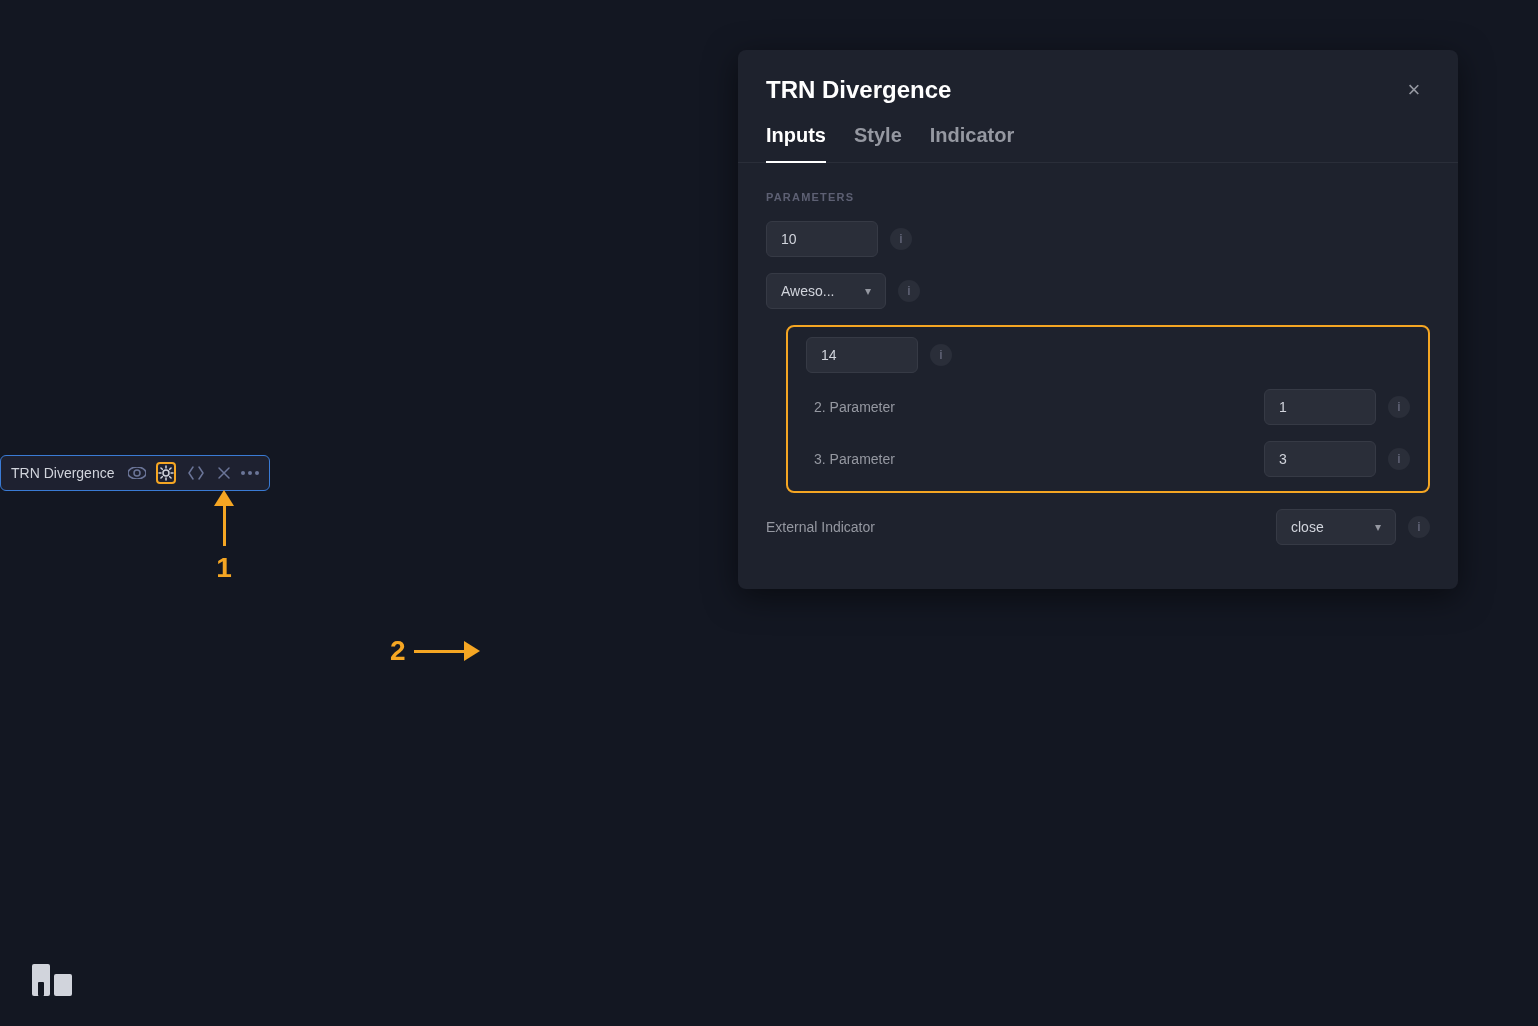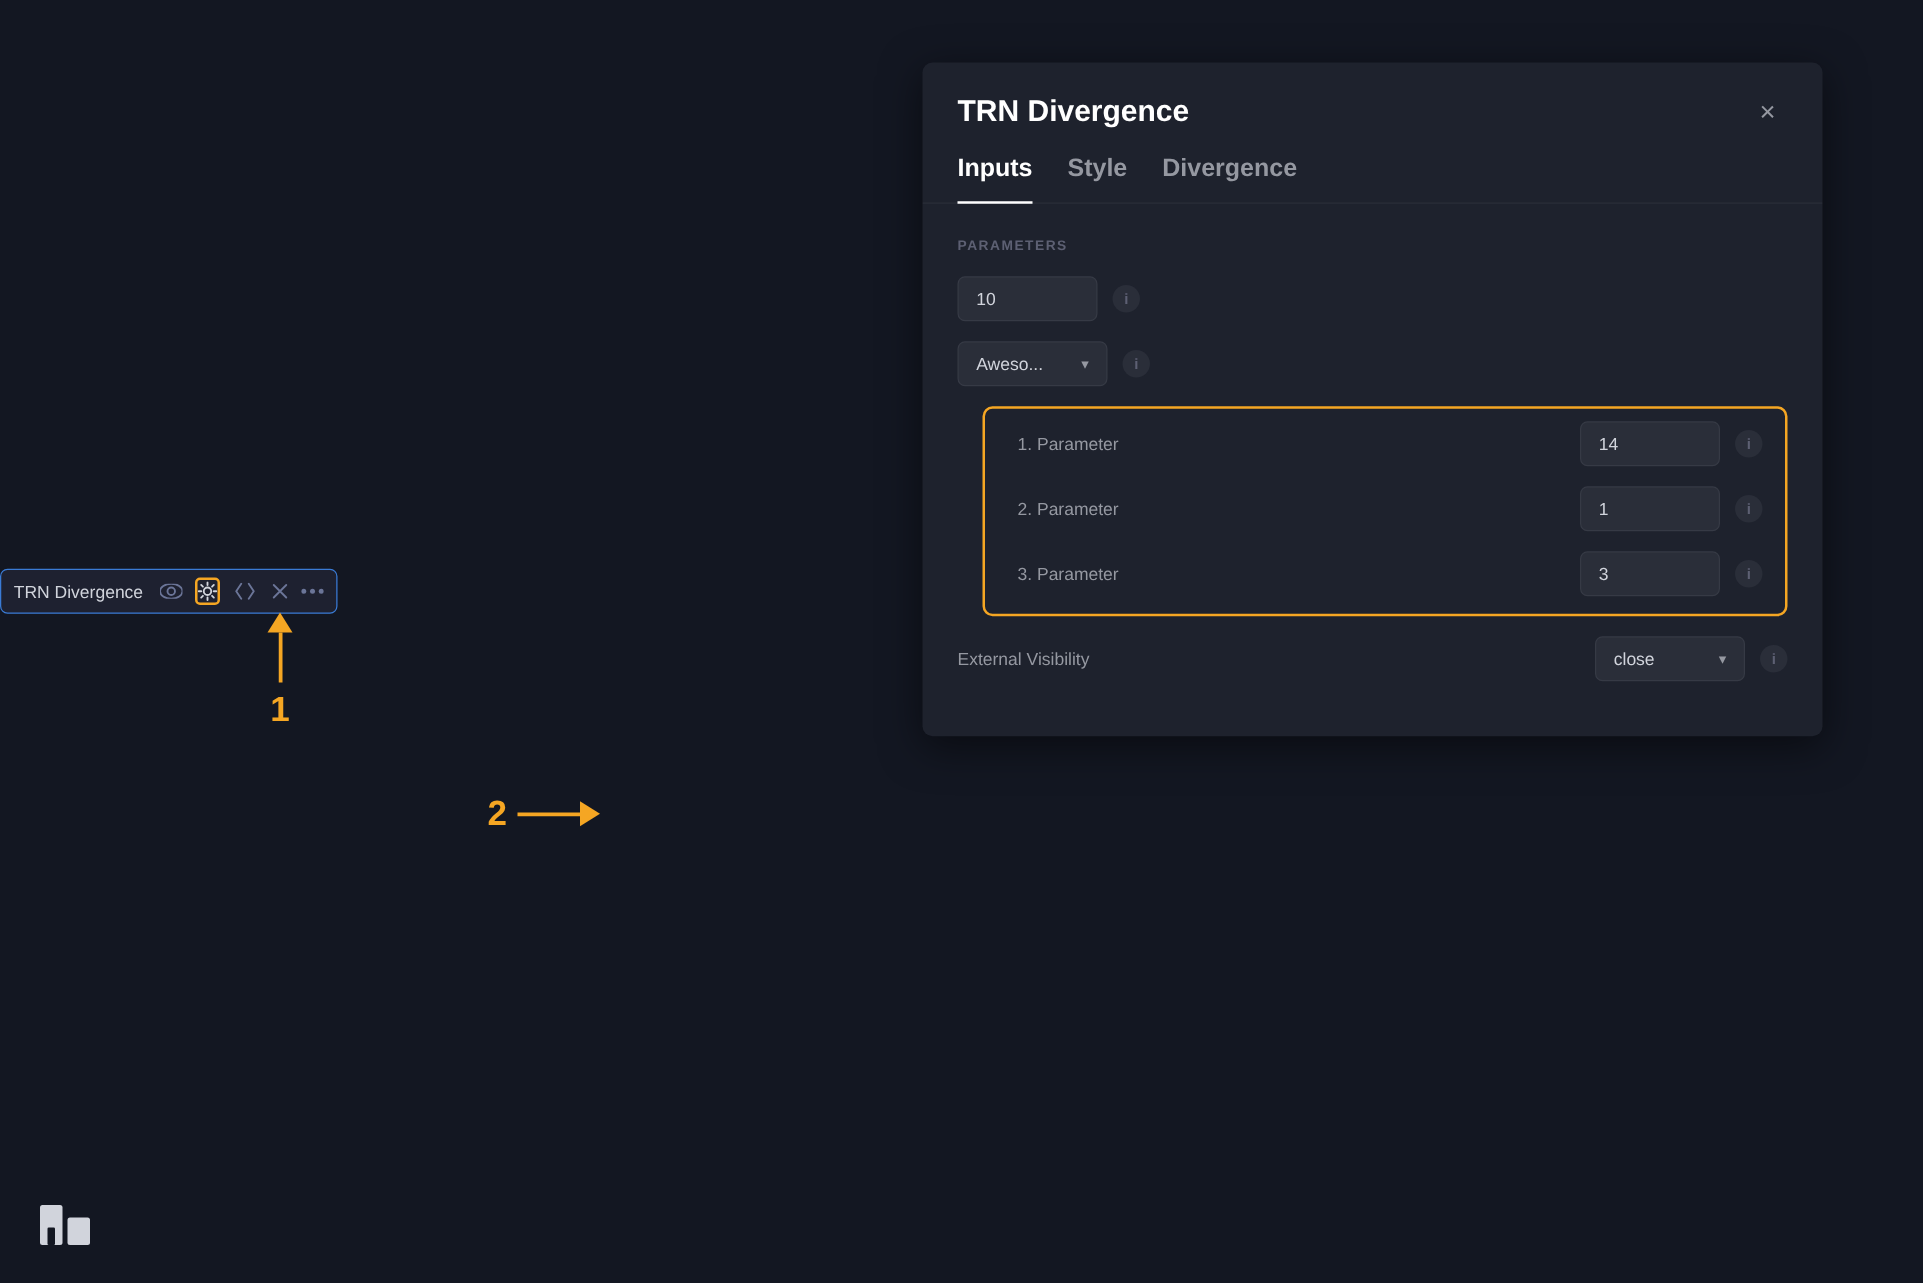--- a/index.html
+++ b/index.html
@@ -353,21 +353,21 @@
 <div class="settings-panel">
 
   <div class="panel-header">
     <span class="panel-title">TRN Divergence</span>
     <span class="panel-close">×</span>
   </div>
 
   <div class="panel-tabs">
     <div class="tab active">Inputs</div>
     <div class="tab">Style</div>
-    <div class="tab">Divergence</div>
+    <div class="tab">Indicator</div>
   </div>
 
   <div class="panel-body">
 
     <div class="section-label">PARAMETERS</div>
 
     <div class="param-row">
       <input class="param-input" type="text" value="10" style="">
       <div class="info-icon">i</div>
     </div>
@@ -376,40 +376,39 @@
       <div class="param-dropdown">
         <span>Aweso...</span>
         <span class="dropdown-arrow">▾</span>
       </div>
       <div class="info-icon">i</div>
     </div>
 
     <div class="sub-params-group">
 
       <div class="param-row">
-        <span class="sub-param-label">1. Parameter</span>
         <input class="param-input" type="text" value="14" style="">
         <div class="info-icon">i</div>
       </div>
 
       <div class="param-row">
         <span class="sub-param-label">2. Parameter</span>
         <input class="param-input" type="text" value="1" style="">
         <div class="info-icon">i</div>
       </div>
 
       <div class="param-row">
         <span class="sub-param-label">3. Parameter</span>
         <input class="param-input" type="text" value="3" style="">
         <div class="info-icon">i</div>
       </div>
     </div>
 
     <div class="param-row">
-      <span class="param-label">External Visibility</span>
+      <span class="param-label">External Indicator</span>
       <div class="param-dropdown">
         <span>close</span>
         <span class="dropdown-arrow">▾</span>
       </div>
       <div class="info-icon">i</div>
     </div>
 
   </div>
 </div>
 

